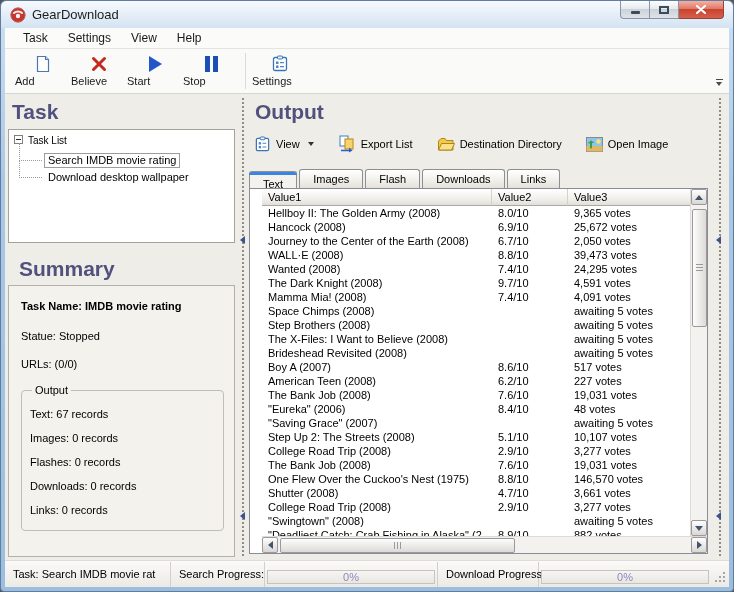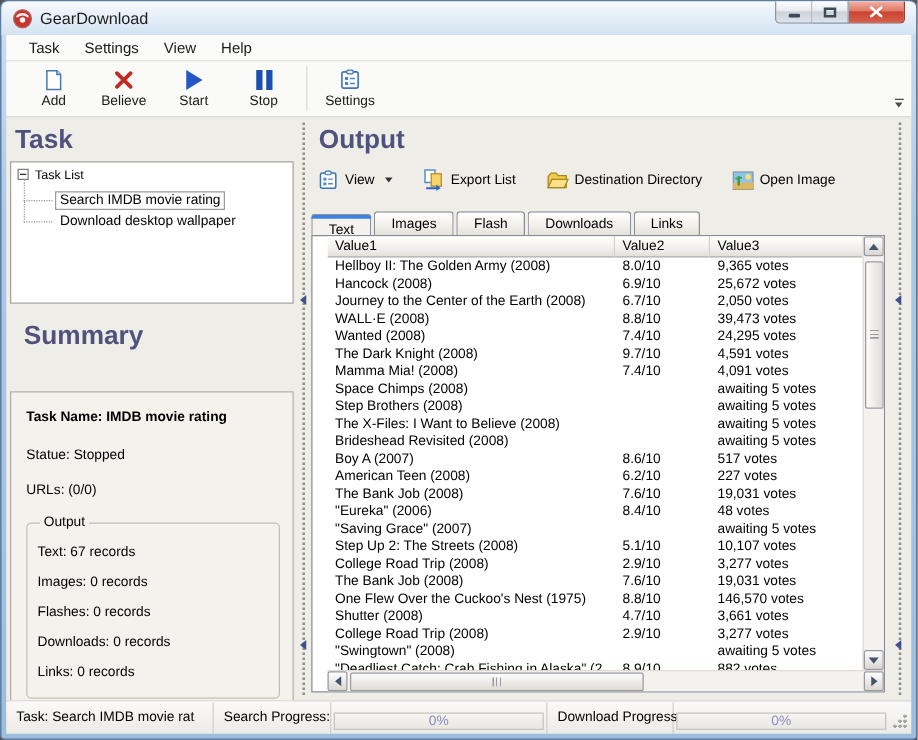--- a/index.html
+++ b/index.html
@@ -30,21 +30,21 @@
 
   
   .menubar { position:absolute; top:27px; left:4px; right:4px; height:21px;
     background:#fbfbfa; border-bottom:1px solid #e6e4e0; display:flex; align-items:center; padding-left:8px; }
   .menubar [data-repeat] { display:flex; }
   .menu-item { font-size:12px; color:#1a1a1a; padding:2px 10px; cursor:default; }
 
   
   .toolbar { position:absolute; top:48px; left:4px; right:4px; height:45px;
     background:#fafaf8; border-bottom:1px solid #d8d5d0; display:flex; align-items:center; padding-left:10px; }
-  .tool-btn { width:56px; height:40px; display:flex; flex-direction:column; align-items:center; justify-content:center; gap:2px; }
+  .tool-btn { width:56px; height:40px; display:flex; flex-direction:column; justify-content:center; gap:2px; }
   .tool-label { font-size:11px; color:#1a1a1a; }
   .tool-sep { width:1px; height:36px; background:#ddd9d3; margin:0 6px; }
   .tb-icon { height:18px; display:flex; align-items:center; justify-content:center; }
   .play-shape { width:0; height:0; border-style:solid; border-width:8px 0 8px 13px; border-color:transparent transparent transparent #2257c8; }
   .pause-shape { display:flex; gap:3px; }
   .pause-shape i { display:block; width:5px; height:16px; background:#1c4fb4; }
   .chevron-btn { position:absolute; right:2px; bottom:3px; width:16px; height:16px; display:flex; flex-direction:column; align-items:center; justify-content:center; }
   .chevron-btn .bar { width:7px; height:1px; background:#4a4a4a; margin-bottom:2px; }
   .chevron-btn .tri { width:0; height:0; border-style:solid; border-width:4px 3.5px 0 3.5px; border-color:#4a4a4a transparent transparent transparent; }
 
@@ -62,21 +62,21 @@
   .expander { position:relative; width:9px; height:9px; border:1px solid #7f7f7f; background:#fff; margin:0 5px 0 3px; flex:none; }
   .expander::after { content:''; position:absolute; left:1px; top:3px; width:5px; height:1px; background:#2b2b2b; }
   .tree-children .tree-item { position:relative; margin-left:20px; padding-left:13px; height:17px; display:flex; align-items:center; font-size:11px; }
   .tree-children .tree-item::before { content:''; position:absolute; left:-12px; top:-9px; bottom:8px; width:22px;
     border-left:1px dotted #9a9a9a; border-bottom:1px dotted #9a9a9a; }
   .tree-label { padding:0 3px; line-height:13px; border:1px solid transparent; white-space:nowrap; }
   .tree-item.selected .tree-label { border:1px solid #9c9c9c; background:#fff; }
 
   .summary-header { position:absolute; top:157px; left:7px; }
   .summary-box { position:absolute; top:191px; left:3px; width:227px; height:272px;
-    background:#f3f2ed; border:1px solid #b3b0ab; padding:14px 10px 0 12px;margin-top:28px; }
+    background:#f3f2ed; border:1px solid #b3b0ab; padding:14px 10px 0 12px; }
   .sum-line { font-size:11px; color:#000; }
   .sum-name { font-weight:bold; margin-bottom:18px; }
   .sum-status { margin-bottom:16px; }
   .sum-urls { margin-bottom:14px; }
   .output-group { border:1px solid #c1beb8; border-radius:4px; padding:8px 8px 6px 8px; }
   .output-group legend { font-size:11px; color:#000; padding:0 3px; margin-left:2px; }
   .output-group .sum-line { height:24px; line-height:20px; }
 
   
   .splitter { position:absolute; left:233px; top:0; width:10px; height:100%; }

